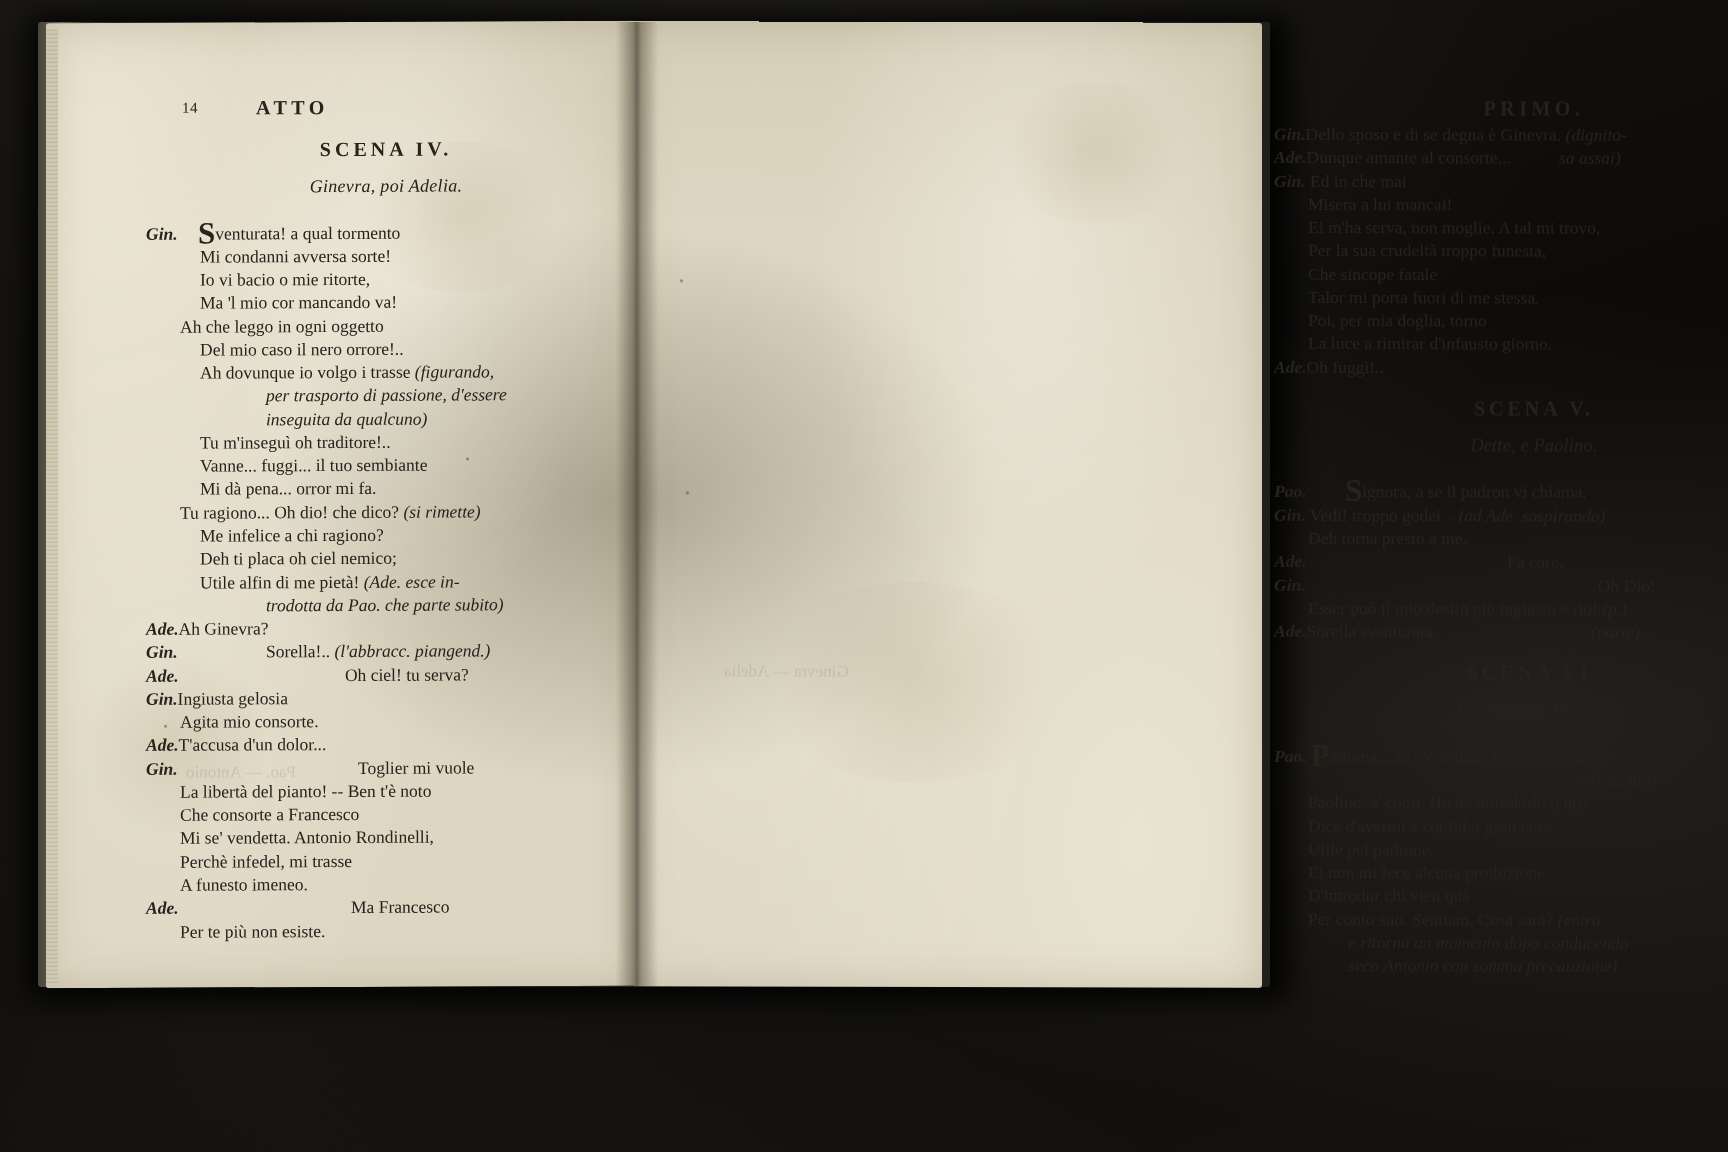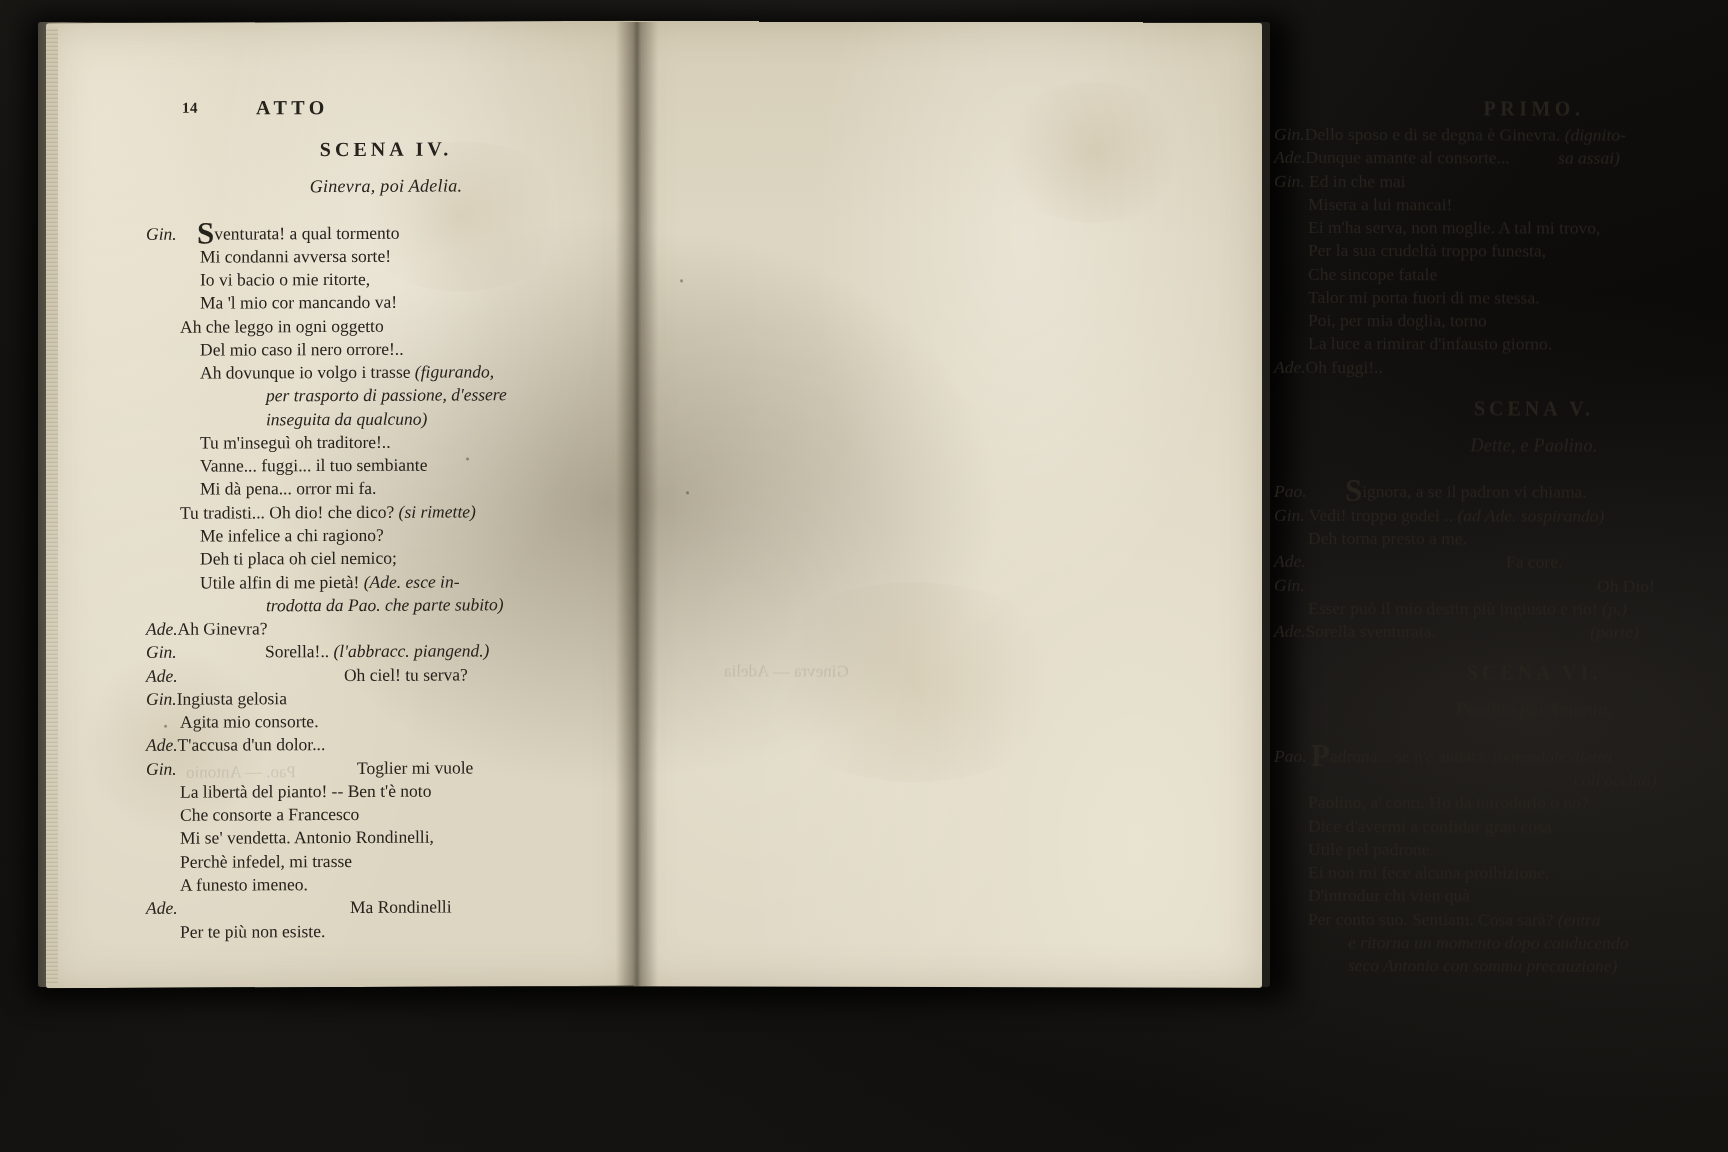--- a/index.html
+++ b/index.html
@@ -115,21 +115,20 @@
   .hdr {
     position: relative;
     height: 26px;
     margin-bottom: 2px;
   }
   .folio {
     position: absolute;
     top: 4px;
     font-size: 15px;
     letter-spacing: 0.5px;
-    font-weight: bold;
   }
   .folio.l { left: 36px; }
   .running {
     text-align: center;
     font-size: 20px;
     letter-spacing: 4.5px;
     font-weight: 600;
   }
 
   .scene-head {
@@ -147,21 +146,21 @@
     letter-spacing: 0.3px;
   }
 
   .line {
     position: relative;
     min-height: 23px;
     white-space: nowrap;
   }
   .spk {
     font-style: italic;
-    font-weight: 400;
+    font-weight: 700;
   }
   .ital { font-style: italic; }
   .drop {
     font-size: 31px;
     line-height: 0.8;
     font-weight: 600;
     position: relative;
     top: 4px;
   }
   .ind1 { padding-left: 34px; }
@@ -242,21 +241,21 @@
         <div class="line ind2">
           <span>Ah dovunque io volgo i trasse</span>
           <span class="ital">(figurando,</span>
         </div>
         <div class="line ind4 ital">per trasporto di passione, d'essere</div>
         <div class="line ind4 ital">inseguita da qualcuno)</div>
         <div class="line ind2">Tu m'inseguì oh traditore!..</div>
         <div class="line ind2">Vanne... fuggi... il tuo sembiante</div>
         <div class="line ind2">Mi dà pena... orror mi fa.</div>
         <div class="line ind1">
-          <span>Tu tradisti... Oh dio! che dico?</span>
+          <span>Tu ragiono... Oh dio! che dico?</span>
           <span class="ital">(si rimette)</span>
         </div>
         <div class="line ind2">Me infelice a chi ragiono?</div>
         <div class="line ind2">Deh ti placa oh ciel nemico;</div>
         <div class="line ind2">
           <span>Utile alfin di me pietà!</span>
           <span class="ital">(Ade. esce in-</span>
         </div>
         <div class="line ind4 ital">trodotta da Pao. che parte subito)</div>
 
@@ -283,21 +282,21 @@
           <span class="spk">Gin.</span>
           <span style="margin-left:176px;">Toglier mi vuole</span>
         </div>
         <div class="line ind1">La libertà del pianto! -- Ben t'è noto</div>
         <div class="line ind1">Che consorte a Francesco</div>
         <div class="line ind1">Mi se' vendetta. Antonio Rondinelli,</div>
         <div class="line ind1">Perchè infedel, mi trasse</div>
         <div class="line ind1">A funesto imeneo.</div>
         <div class="line">
           <span class="spk">Ade.</span>
-          <span style="margin-left:168px;">Ma Rondinelli</span>
+          <span style="margin-left:168px;">Ma Francesco</span>
         </div>
         <div class="line ind1">Per te più non esiste.</div>
 
       </div>
     </div>
 
     <div class="leaf right">
       <div class="ink-fade"></div>
       <div class="stain" style="left:120px;top:560px;width:320px;height:200px;"></div>
       <div class="stain" style="left:360px;top:60px;width:200px;height:140px;"></div>

